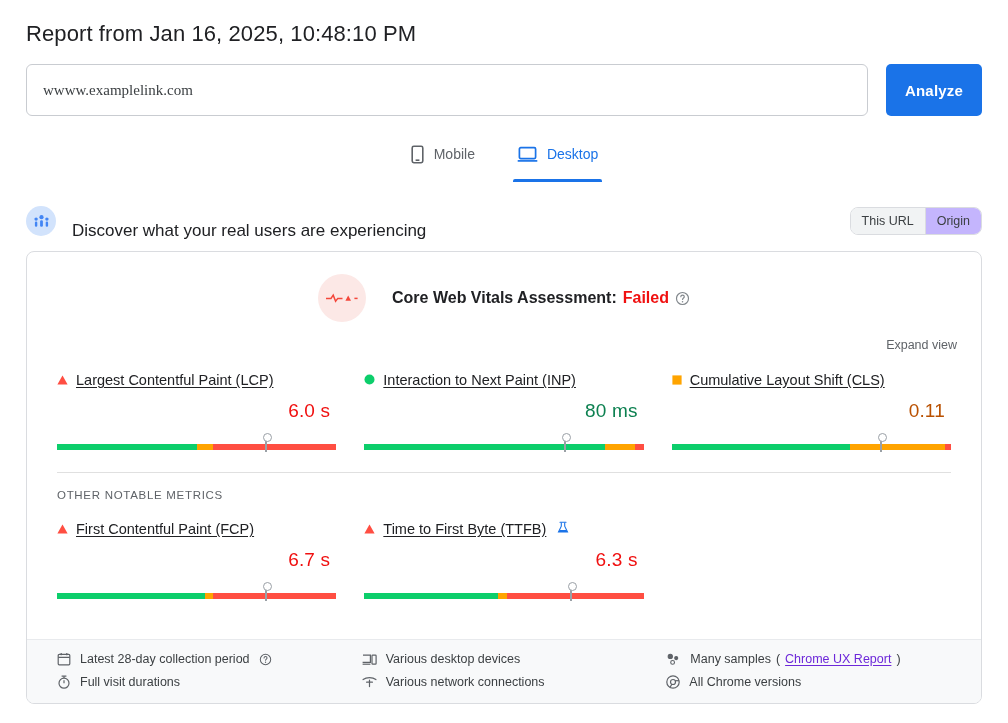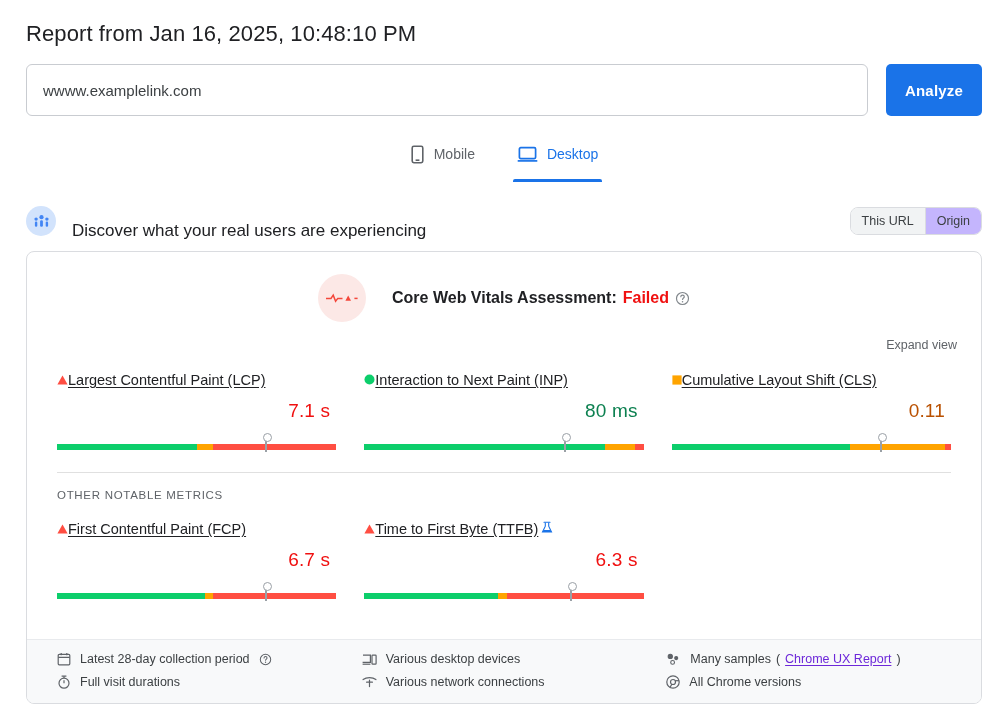--- a/index.html
+++ b/index.html
@@ -30,21 +30,21 @@
     height: 52px;
   }
   .url-input {
     flex: 1 1 auto;
     height: 52px;
     border: 1px solid #c9ccd1;
     border-radius: 6px;
     font-size: 15px;
     color: #3c4043;
     padding: 0 16px;
-    font-family: Liberation Sans, sans-serif;
+    font-family: Liberation Serif, serif;
     outline: none;
     background: #fff;
   }
   .analyze-btn {
     margin-left: 18px;
     width: 96px;
     height: 52px;
     background: #1a73e8;
     color: #fff;
     border: none;
@@ -180,20 +180,21 @@
     display: grid;
     grid-template-columns: 1fr 1fr 1fr;
     padding: 18px 30px 22px 30px;
     column-gap: 28px;
   }
 
   .metric { }
   .metric-head {
     display: flex;
     align-items: center;
+    gap: 8px;
     height: 20px;
   }
   .status-mark { flex: 0 0 auto; display: block; }
   .metric-name {
     font-size: 14.5px;
     color: #202124;
     text-decoration: underline;
     text-underline-offset: 2px;
     cursor: pointer;
   }
@@ -368,21 +369,21 @@
 
       <div class="metric">
         <div class="metric-head">
           <span class="status-mark">
             <svg width="11" height="10" viewBox="0 0 11 10">
                 <path d="M5.5 0.6 L10.6 9.4 H0.4 Z" fill="#ff4e42"></path>
               </svg>
           </span>
           <span class="metric-name">Largest Contentful Paint (LCP)</span>
         </div>
-        <div class="metric-value val-poor">7.1 s</div>
+        <div class="metric-value val-poor">6.0 s</div>
         <div class="bar-wrap">
           <div class="bar">
             <div class="seg-good" style="width:50%"></div>
             <div class="seg-ni" style="width:6%"></div>
             <div class="seg-poor" style="width:44%"></div>
           </div>
           <div class="pin" style="left:75%"></div>
         </div>
       </div>
 

